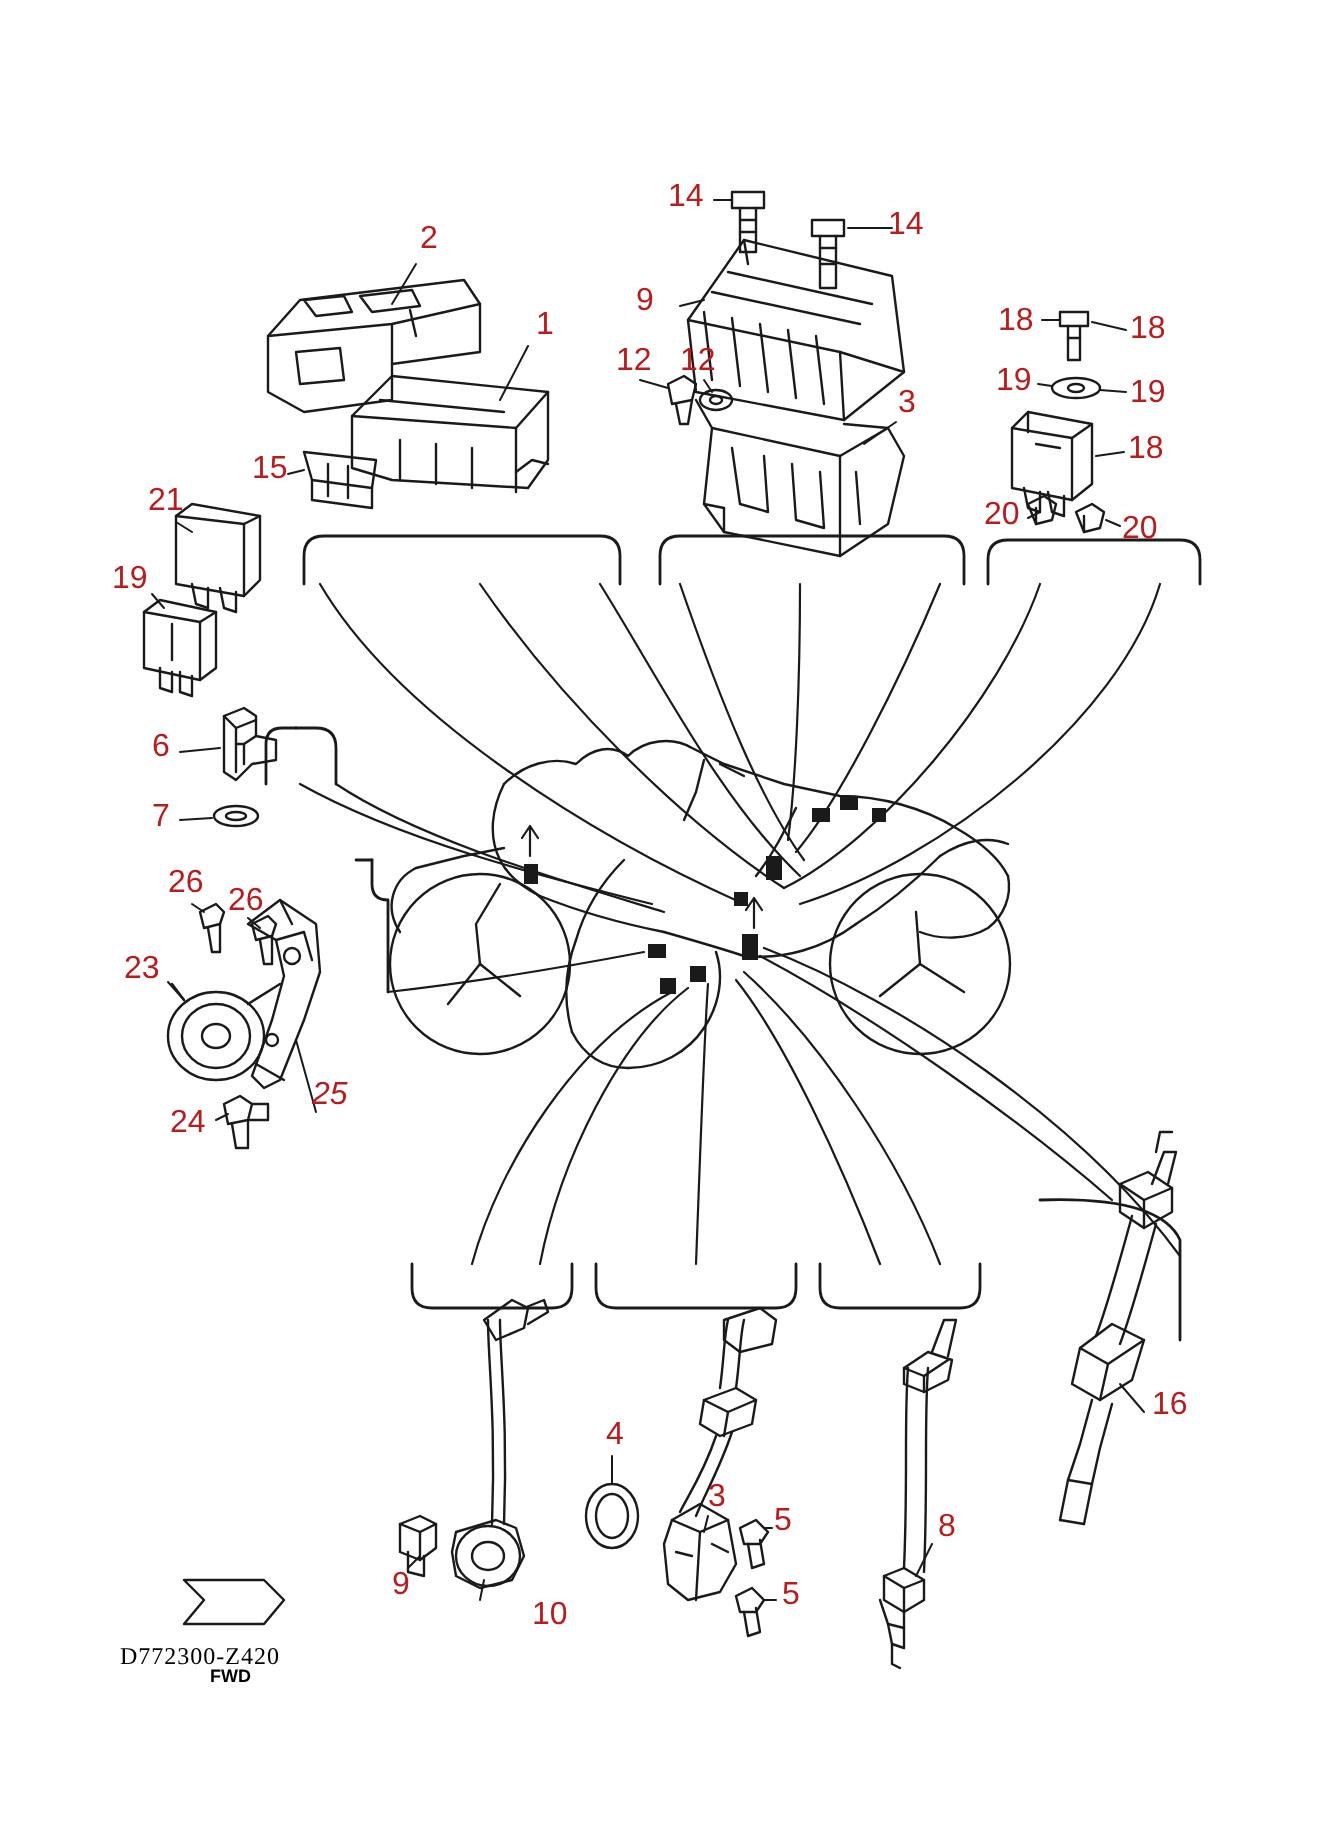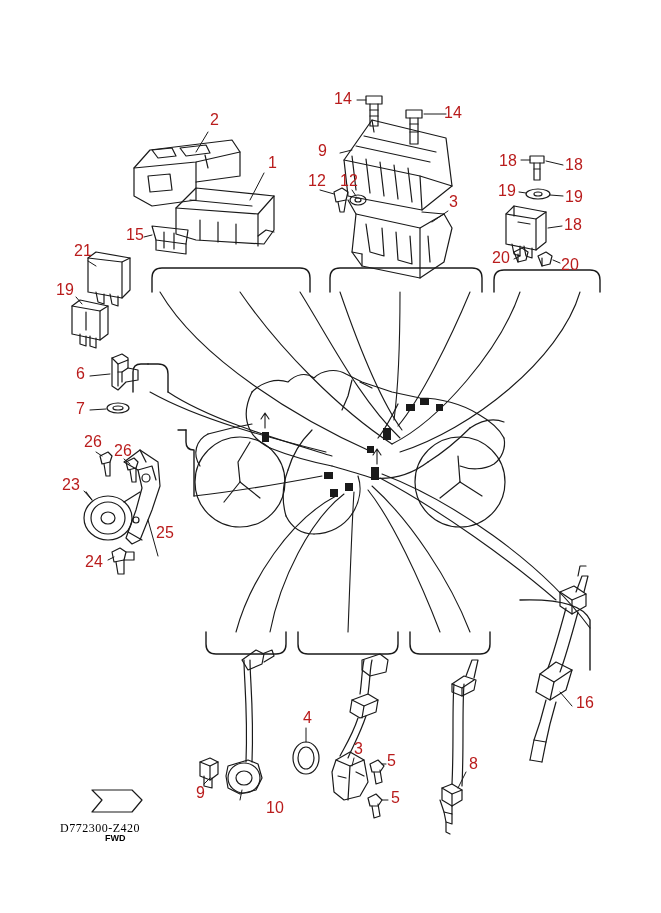--- a/index.html
+++ b/index.html
@@ -519,21 +519,21 @@
   <div class="part-label" style="left:499px; top:153px;">18</div>
   <div class="part-label" style="left:565px; top:157px;">18</div>
   <div class="part-label" style="left:498px; top:183px;">19</div>
   <div class="part-label" style="left:565px; top:189px;">19</div>
   <div class="part-label" style="left:492px; top:250px;">20</div>
   <div class="part-label" style="left:561px; top:257px;">20</div>
   <div class="part-label" style="left:74px;  top:243px;">21</div>
   <div class="part-label" style="left:56px;  top:282px;">19</div>
   <div class="part-label" style="left:62px;  top:477px;">23</div>
   <div class="part-label" style="left:85px;  top:554px;">24</div>
-  <div class="part-label" style="left:156px; top:525px;">25</div>
+  <div class="part-label" style="left:156px; top:540px;font-style:italic;">25</div>
   <div class="part-label" style="left:84px;  top:434px;">26</div>
   <div class="part-label" style="left:114px; top:443px;">26</div>
 
   <div class="fwd-text" style="left:105px; top:833px;">FWD</div>
 
   <div class="diagram-code" style="left:60px; top:821px;">D772300-Z420</div>
 
 </div>
 
 </body></html>

